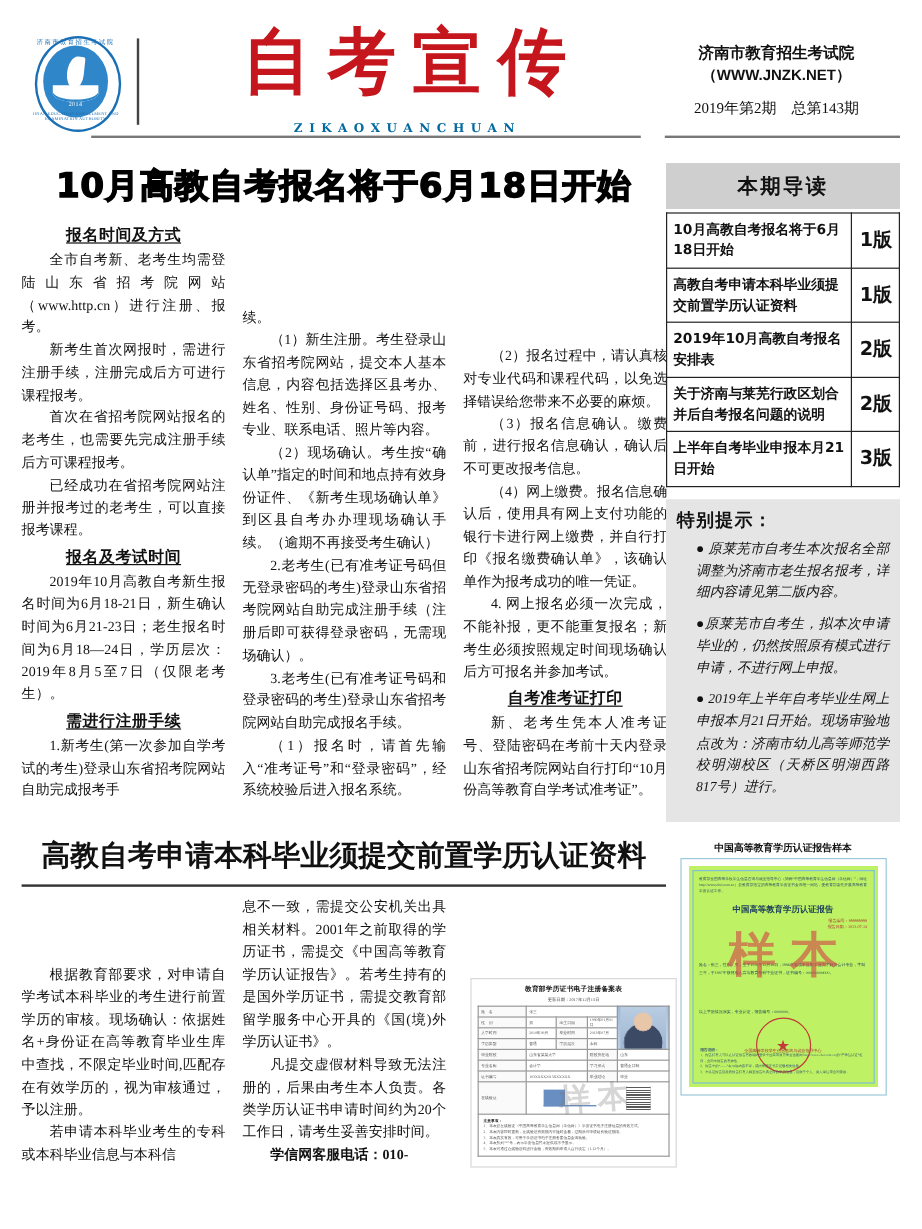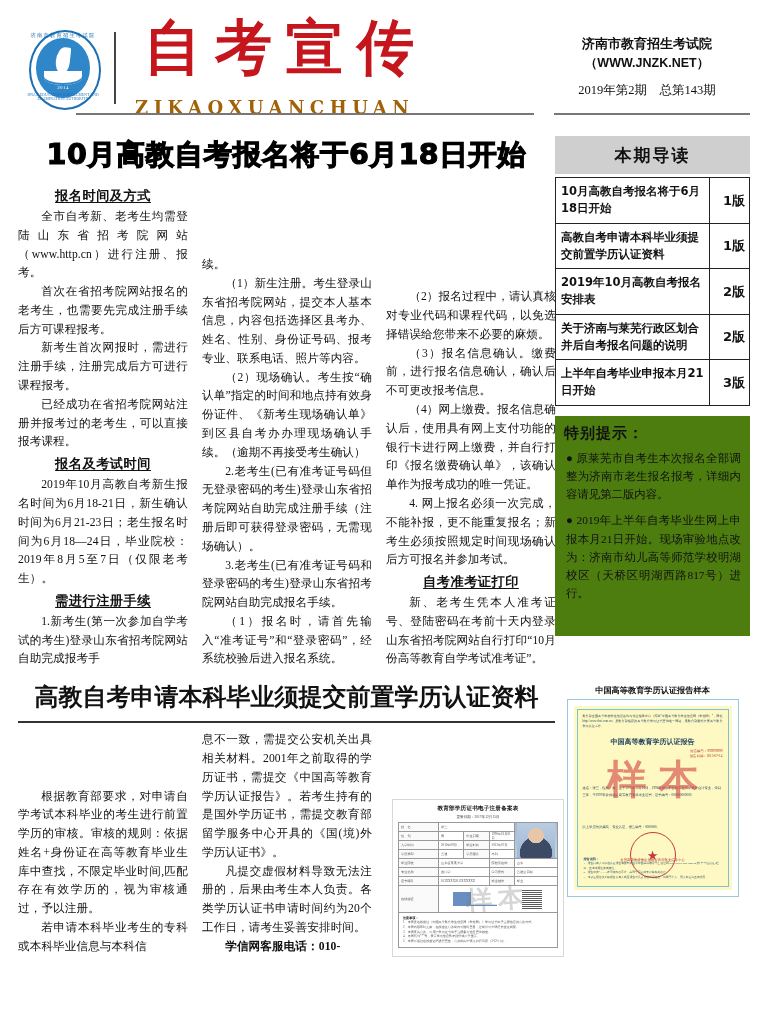--- a/index.html
+++ b/index.html
@@ -100,42 +100,42 @@
 
   .vsep {
     width: 2px;
     align-self: stretch;
     background: #444;
     margin: 6px 14px 6px 4px;
   }
 
   .title-block {
     flex: 1 1 auto;
-    text-align: left;
+    text-align: center;
     position: relative;
   }
   .paper-title {
     font-family: "DejaVu Serif", serif;
     font-size: 57px;
     line-height: 1;
     font-weight: bold;
     color: #c4161c;
     letter-spacing: 14px;
     text-indent: 14px;
     white-space: nowrap;
     transform: scaleY(1.05);
   }
   .paper-title-pinyin {
     font-family: "DejaVu Serif", serif;
-    font-size: 18px;
+    font-size: 10px;
     font-weight: bold;
     letter-spacing: 5.5px;
     text-indent: 5px;
     margin-top: 22px;
-    color: #a16207;
+    color: #0369a1;
   }
 
   .masthead-right {
     width: 206px;
     flex: 0 0 206px;
     text-align: center;
     font-size: 12.5px;
     line-height: 1.55;
     padding-bottom: 2px;
   }
@@ -228,43 +228,44 @@
   .guide-table td {
     border: 1px solid #222;
     padding: 5px 4px 5px 5px;
     font-size: 11.5px;
     line-height: 1.5;
     vertical-align: middle;
     font-weight: bold;
   }
   .guide-table td.page-no {
     width: 30px;
-    text-align: right;
-    font-size: 13px;
+    text-align: center;
+    font-size: 16px;
     white-space: nowrap;
   }
 
   .tips-box {
-    background: #4d7c0f;
+    background: #e5e5e5;
     margin-top: 10px;
     padding: 8px 9px 12px 9px;
     min-height: 200px;
   }
   .tips-title {
     font-weight: bold;
     font-size: 15px;
     letter-spacing: 1px;
     margin-bottom: 6px;
   }
   .tips-box p {
-    margin: 0 0 8px 2px;
+    margin: 0 0 8px 16px;
     font-size: 11.4px;
     line-height: 1.6;
     text-align: justify;
     text-indent: 0;
+    font-style: italic;
   }
 
   
   .headline2 {
     font-family: "DejaVu Sans", sans-serif;
     font-weight: bold;
     font-size: 24px;
     text-align: center;
     letter-spacing: 0px;
     margin: 12px 0 8px 0;
@@ -369,21 +370,21 @@
     text-align: center;
     font-size: 8.2px;
     font-weight: bold;
     margin: 16px 0 4px 0;
   }
   .cert-b {
     width: 170px;
     height: 196px;
     margin: 0 auto;
     position: relative;
-    background: #fef9c3;
+    background: #bef264;
     border: 6px solid transparent;
     background-clip: padding-box;
     box-sizing: border-box;
     padding: 8px 9px;
     outline: 1px solid #9cc9da;
   }
   .cert-b::before {
     content: "";
     position: absolute;
     inset: -6px;
@@ -498,25 +499,25 @@
   <div class="body-grid">
 
     <div class="left-zone">
       <div class="headline1">10月高教自考报名将于6月18日开始</div>
 
       <div class="cols3">
 
         <div class="col">
           <div class="subhead">报名时间及方式</div>
           <p>全市自考新、老考生均需登陆山东省招考院网站（www.http.cn）进行注册、报考。</p>
+          <p>新考生首次网报时，需进行注册手续，注册完成后方可进行课程报考。</p>
           <p>首次在省招考院网站报名的老考生，也需要先完成注册手续后方可课程报考。</p>
-          <p>新考生首次网报时，需进行注册手续，注册完成后方可进行课程报考。</p>
           <p>已经成功在省招考院网站注册并报考过的老考生，可以直接报考课程。</p>
           <div class="subhead">报名及考试时间</div>
-          <p>2019年10月高教自考新生报名时间为6月18-21日，新生确认时间为6月21-23日；老生报名时间为6月18—24日，毕业院校：2019年8月5至7日（仅限老考生）。</p>
+          <p>2019年10月高教自考新生报名时间为6月18-21日，新生确认时间为6月21-23日；老生报名时间为6月18—24日，学历层次：2019年8月5至7日（仅限老考生）。</p>
           <div class="subhead">需进行注册手续</div>
           <p>1.新考生(第一次参加自学考试的考生)登录山东省招考院网站自助完成报考手</p>
         </div>
 
         <div class="col">
           <p class="noindent">续。</p>
           <p>（1）新生注册。考生登录山东省招考院网站，提交本人基本信息，内容包括选择区县考办、姓名、性别、身份证号码、报考专业、联系电话、照片等内容。</p>
           <p>（2）现场确认。考生按“确认单”指定的时间和地点持有效身份证件、《新考生现场确认单》到区县自考办办理现场确认手续。（逾期不再接受考生确认）</p>
           <p>2.老考生(已有准考证号码但无登录密码的考生)登录山东省招考院网站自助完成注册手续（注册后即可获得登录密码，无需现场确认）。</p>
           <p>3.老考生(已有准考证号码和登录密码的考生)登录山东省招考院网站自助完成报名手续。</p>
@@ -559,34 +560,35 @@
           <tr>
             <td>上半年自考毕业申报本月21日开始</td>
             <td class="page-no">3版</td>
           </tr>
         </tbody>
       </table>
 
       <div class="tips-box">
         <div class="tips-title">特别提示：</div>
         <p>● 原莱芜市自考生本次报名全部调整为济南市老生报名报考，详细内容请见第二版内容。</p>
+        <p>●原莱芜市自考生，拟本次申请毕业的，仍然按照原有模式进行申请，不进行网上申报。</p>
         <p>● 2019年上半年自考毕业生网上申报本月21日开始。现场审验地点改为：济南市幼儿高等师范学校明湖校区（天桥区明湖西路817号）进行。</p>
       </div>
     </div>
   </div>
 
   <div class="bottom-grid">
 
     <div class="bottom-left">
       <div class="headline2">高教自考申请本科毕业须提交前置学历认证资料</div>
       <hr class="hr-strong">
 
       <div class="cols3">
         <div class="col">
-          <p>根据教育部要求，对申请自学考试本科毕业的考生进行前置学历的审核。审核的规则：依据姓名+身份证在高等教育毕业生库中查找，不限定毕业时间,匹配存在有效学历的，视为审核通过，予以注册。</p>
+          <p>根据教育部要求，对申请自学考试本科毕业的考生进行前置学历的审核。现场确认：依据姓名+身份证在高等教育毕业生库中查找，不限定毕业时间,匹配存在有效学历的，视为审核通过，予以注册。</p>
           <p>若申请本科毕业考生的专科或本科毕业信息与本科信</p>
         </div>
 
         <div class="col">
           <p class="noindent">息不一致，需提交公安机关出具相关材料。2001年之前取得的学历证书，需提交《中国高等教育学历认证报告》。若考生持有的是国外学历证书，需提交教育部留学服务中心开具的《国(境)外学历认证书》。</p>
           <p>凡提交虚假材料导致无法注册的，后果由考生本人负责。各类学历认证书申请时间约为20个工作日，请考生妥善安排时间。</p>
           <p class="b phone-note">学信网客服电话：010-</p>
         </div>
 
         <div class="col">

